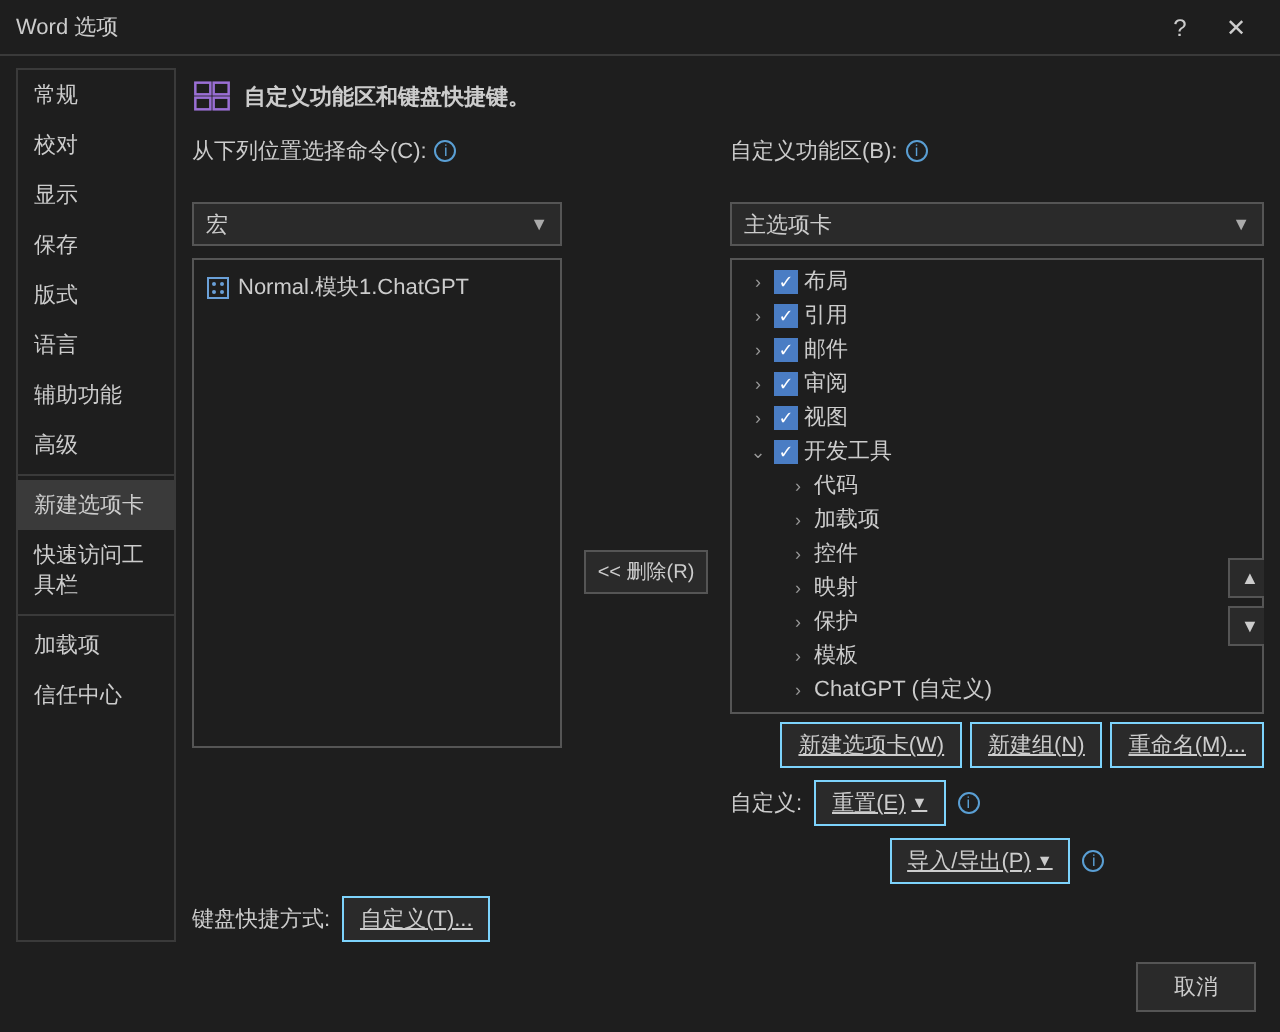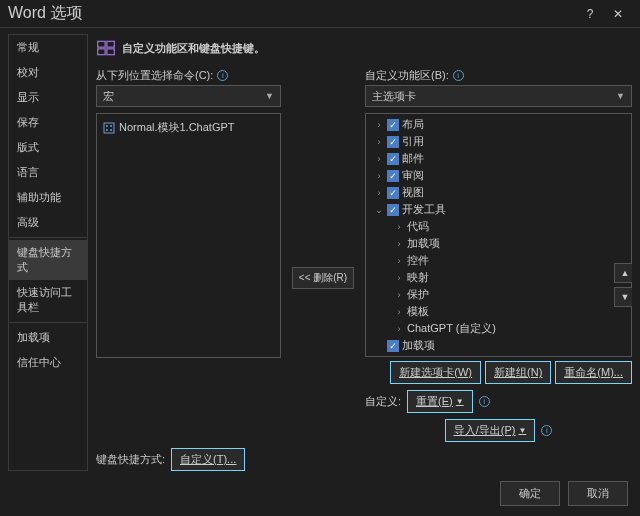--- a/index.html
+++ b/index.html
@@ -1,31 +1,31 @@
 <!DOCTYPE html>
 <html><head>
 <meta charset="utf-8">
 <style>
 * { box-sizing: border-box; margin: 0; padding: 0; font-family: "Microsoft YaHei", "Segoe UI", sans-serif; font-size: 11px; color: #ccc; }
 body { background: #1e1e1e; width: 640px; height: 516px; overflow: hidden; display: flex; flex-direction: column; }
 .titlebar { display: flex; align-items: center; height: 28px; padding: 0 8px; background: #1e1e1e; border-bottom: 1px solid #3a3a3a; }
-.titlebar .title { flex: 1; font-size: 16px; }
+.titlebar .title { flex: 1; font-size: 11px; }
 .titlebar .btn { width: 28px; text-align: center; font-size: 12px; }
 .body { flex: 1; display: flex; padding: 6px 8px 4px 8px; gap: 8px; overflow: hidden; }
 .sidebar { width: 80px; border: 1px solid #3a3a3a; display: flex; flex-direction: column; }
 .side-item { padding: 5px 8px; font-size: 11px; cursor: pointer; }
 .side-item.selected { background: #3a3a3a; }
 .side-sep { height: 1px; background: #3a3a3a; margin: 2px 0; }
 .main { flex: 1; display: flex; flex-direction: column; overflow: hidden; }
 .page-title { display: flex; align-items: center; gap: 6px; padding: 4px 0 10px 0; font-size: 13px; font-weight: bold; }
 .page-title svg { width: 20px; height: 20px; }
 .labels-row { display: flex; gap: 8px; }
 .labels-row .left-col { width: 185px; }
 .labels-row .right-col { flex: 1; }
-.lbl { font-size: 11px; display: flex; align-items: center; gap: 4px; margin-bottom: 2px; }
+.lbl { font-size: 11px; display: flex; align-items: center; gap: 4px; margin-bottom: 18px; }
 .info-icon { width: 11px; height: 11px; border-radius: 50%; border: 1px solid #5a9fd4; color: #5a9fd4; font-size: 8px; display: inline-flex; align-items: center; justify-content: center; }
 .underline { text-decoration: underline; }
 .combo { background: #2a2a2a; border: 1px solid #555; padding: 3px 6px; display: flex; align-items: center; justify-content: space-between; height: 22px; }
 .combo .chev { font-size: 9px; color: #aaa; }
 .content-row { display: flex; gap: 8px; margin-top: 6px; flex: 1; overflow: hidden; }
 .listbox { width: 185px; border: 1px solid #555; background: #1e1e1e; padding: 4px; height: 245px; }
 .listitem { display: flex; align-items: center; gap: 4px; padding: 2px; }
 .mid-col { width: 68px; display: flex; flex-direction: column; justify-content: center; gap: 4px; align-items: center; }
 .small-btn { background: #2a2a2a; border: 1px solid #555; padding: 3px 6px; text-align: center; font-size: 10px; min-width: 60px; cursor: pointer; }
 .small-btn.disabled { color: #666; }
@@ -63,21 +63,21 @@
   <div class="sidebar" id="sidebar">
       <div class="side-item">常规</div>
       <div class="side-item">校对</div>
       <div class="side-item">显示</div>
       <div class="side-item">保存</div>
       <div class="side-item">版式</div>
       <div class="side-item">语言</div>
       <div class="side-item">辅助功能</div>
       <div class="side-item">高级</div>
       <div class="side-sep"></div>
-      <div class="side-item selected">键盘快捷方式</div>
+      <div class="side-item selected">新建选项卡</div>
       <div class="side-item">快速访问工具栏</div>
       <div class="side-sep"></div>
       <div class="side-item">加载项</div>
       <div class="side-item">信任中心</div>
     </div>
 
   <div class="main">
     <div class="page-title">
       <svg viewBox="0 0 24 24">
           <rect x="2" y="4" width="9" height="7" fill="none" stroke="#9a6fd4" stroke-width="1.5"></rect>
@@ -236,15 +236,14 @@
     <div class="bottom-row">
       <span class="lbl2">键盘快捷方式:</span>
       <div class="btn-like">
           <span class="underline">自定义(T)...</span>
         </div>
     </div>
   </div>
 </div>
 
 <div class="footer">
-  <div class="fbtn">确定</div>
   <div class="fbtn">取消</div>
 </div>
 
 </body></html>

